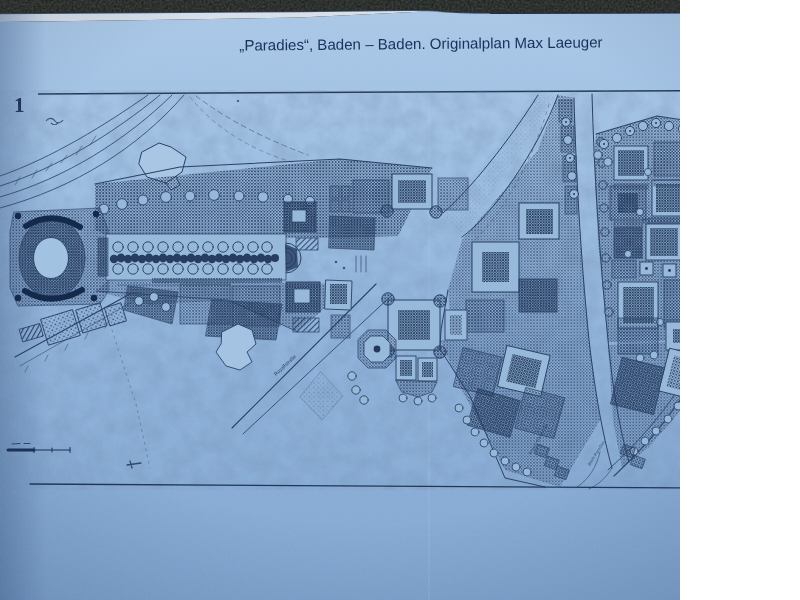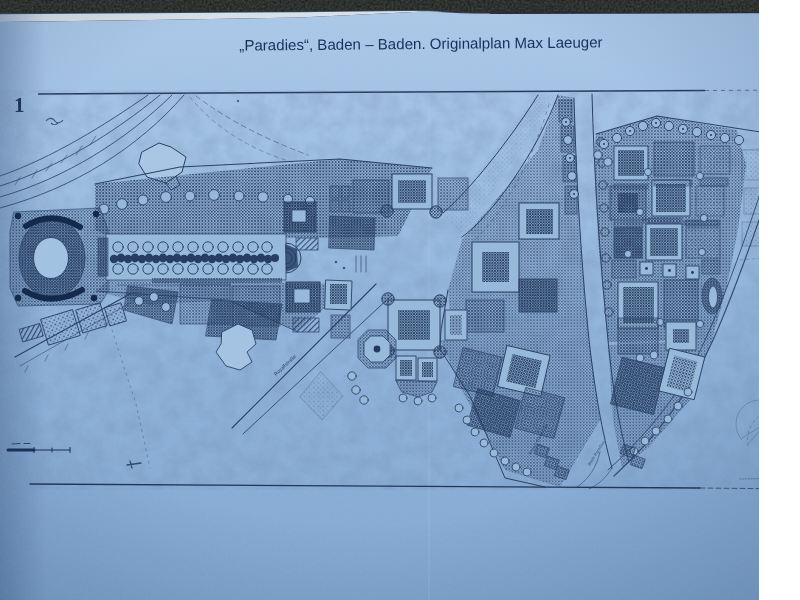--- a/index.html
+++ b/index.html
@@ -1,16 +1,16 @@
 <!DOCTYPE html>
 <html><head>
 <meta charset="utf-8">
 <style>
 html,body{margin:0;padding:0}
-#stage{position:relative;width:759px;height:600px;overflow:hidden;background:#191c19;font-family:"Liberation Sans",sans-serif}
+#stage{position:relative;width:680px;height:600px;overflow:hidden;background:#191c19;font-family:"Liberation Sans",sans-serif}
 </style>
 </head>
 <body>
 <div id="stage">
 <svg width="800" height="600" viewBox="0 0 800 600" xmlns="http://www.w3.org/2000/svg">
 <defs>
 <linearGradient id="paperGrad" x1="0" y1="0" x2="0" y2="1">
  <stop offset="0" stop-color="#abc8e8"></stop>
  <stop offset="0.25" stop-color="#9ec0e3"></stop>
  <stop offset="0.6" stop-color="#8db1da"></stop>

